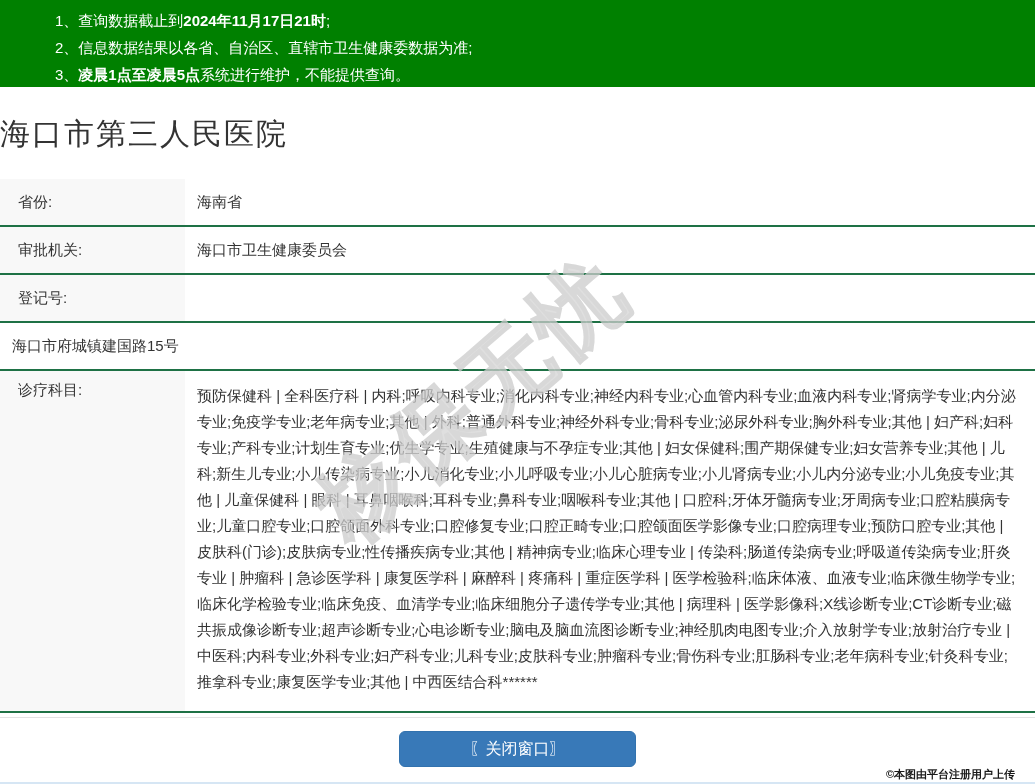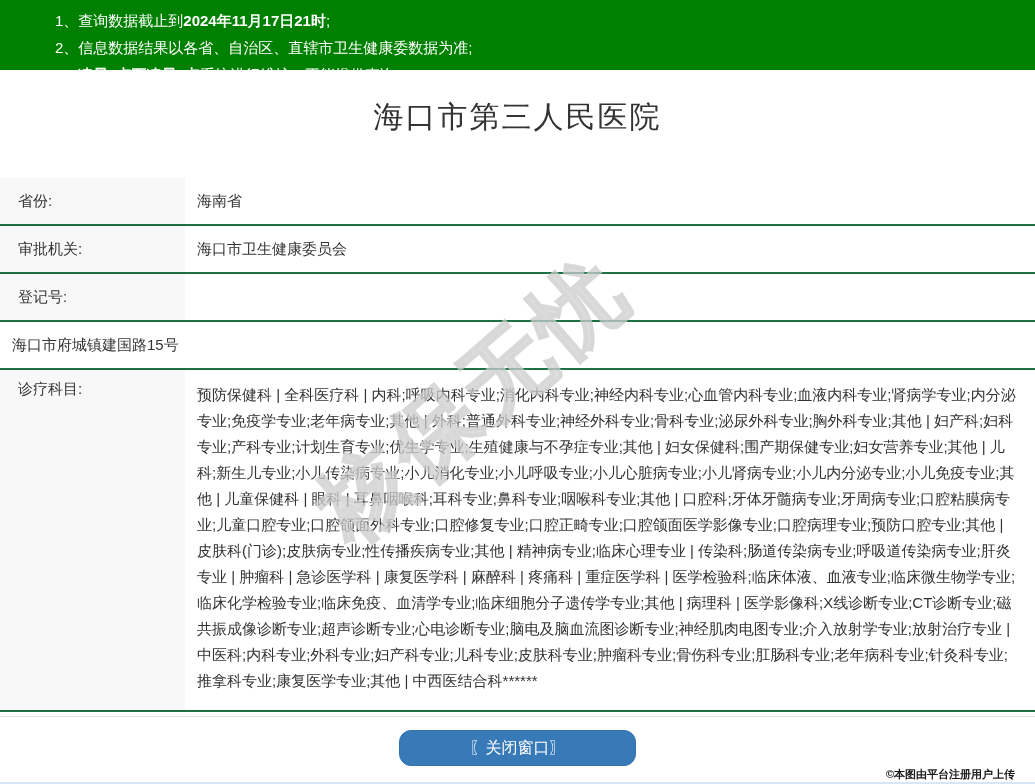--- a/index.html
+++ b/index.html
@@ -4,28 +4,28 @@
 <style>
   * { margin:0; padding:0; box-sizing:border-box; }
   html,body { background:#ffffff; }
   body { font-family:"Liberation Sans","DejaVu Sans",sans-serif; color:#333333; }
   .page {
     position:relative; width:1035px; height:784px; margin:0 auto;
     background:#ffffff; overflow:hidden;
   }
   
   .banner {
-    width:100%; height:70px; background:#008000; color:#ffffff;
+    width:100%; height:87px; background:#008000; color:#ffffff;
     padding:7px 20px 0 55px; font-size:15px; line-height:27px;
   }
   .banner b { font-weight:bold; }
   
   .title {
-    text-align:center; font-size:30px; font-weight:500; color:#333333;
-    margin:27px 0 40px 0; letter-spacing:2px;
+    font-size:30px; font-weight:500; color:#333333;
+    margin:27px 0 24px 0; letter-spacing:2px;
   }
   
   .detail-table { width:100%; }
   .detail-row {
     display:flex; align-items:stretch; border-bottom:2px solid #1e7145;
     font-size:15px;
     justify-content:space-between;
   }
   .detail-label {
     width:185px; flex:0 0 185px; background:#f8f8f8;
@@ -37,21 +37,21 @@
   }
   .detail-row.tall .detail-label { padding-top:9px; }
   .detail-row.tall .detail-value { line-height:26px; padding-top:12px; padding-bottom:16px; }
   
   .sub-divider { margin-top:4px; border-bottom:1px solid #e2e2e2; width:100%; }
   
   .btn-row { text-align:center; margin-top:13px; }
   .close-btn {
     display:inline-block; width:237px; height:36px; cursor:pointer;
     background:#3879b8; color:#ffffff; font-size:16px; line-height:34px;
-    border:1px solid #3272ae; border-radius:12px;
+    border:1px solid #3272ae; border-radius:6px;
     font-family:"Liberation Sans","DejaVu Sans",sans-serif;
   }
   
   .watermark {
     position:absolute; left:270px; top:300px; width:500px;
     transform:rotate(-41deg); transform-origin:center center;
     font-size:88px; font-weight:bold; letter-spacing:6px; white-space:nowrap;
     color:rgba(255,255,255,0); -webkit-text-stroke:2px #cccccc;
     text-shadow:0 0 1px #d5d5d5; opacity:0.75; pointer-events:none;
   }

